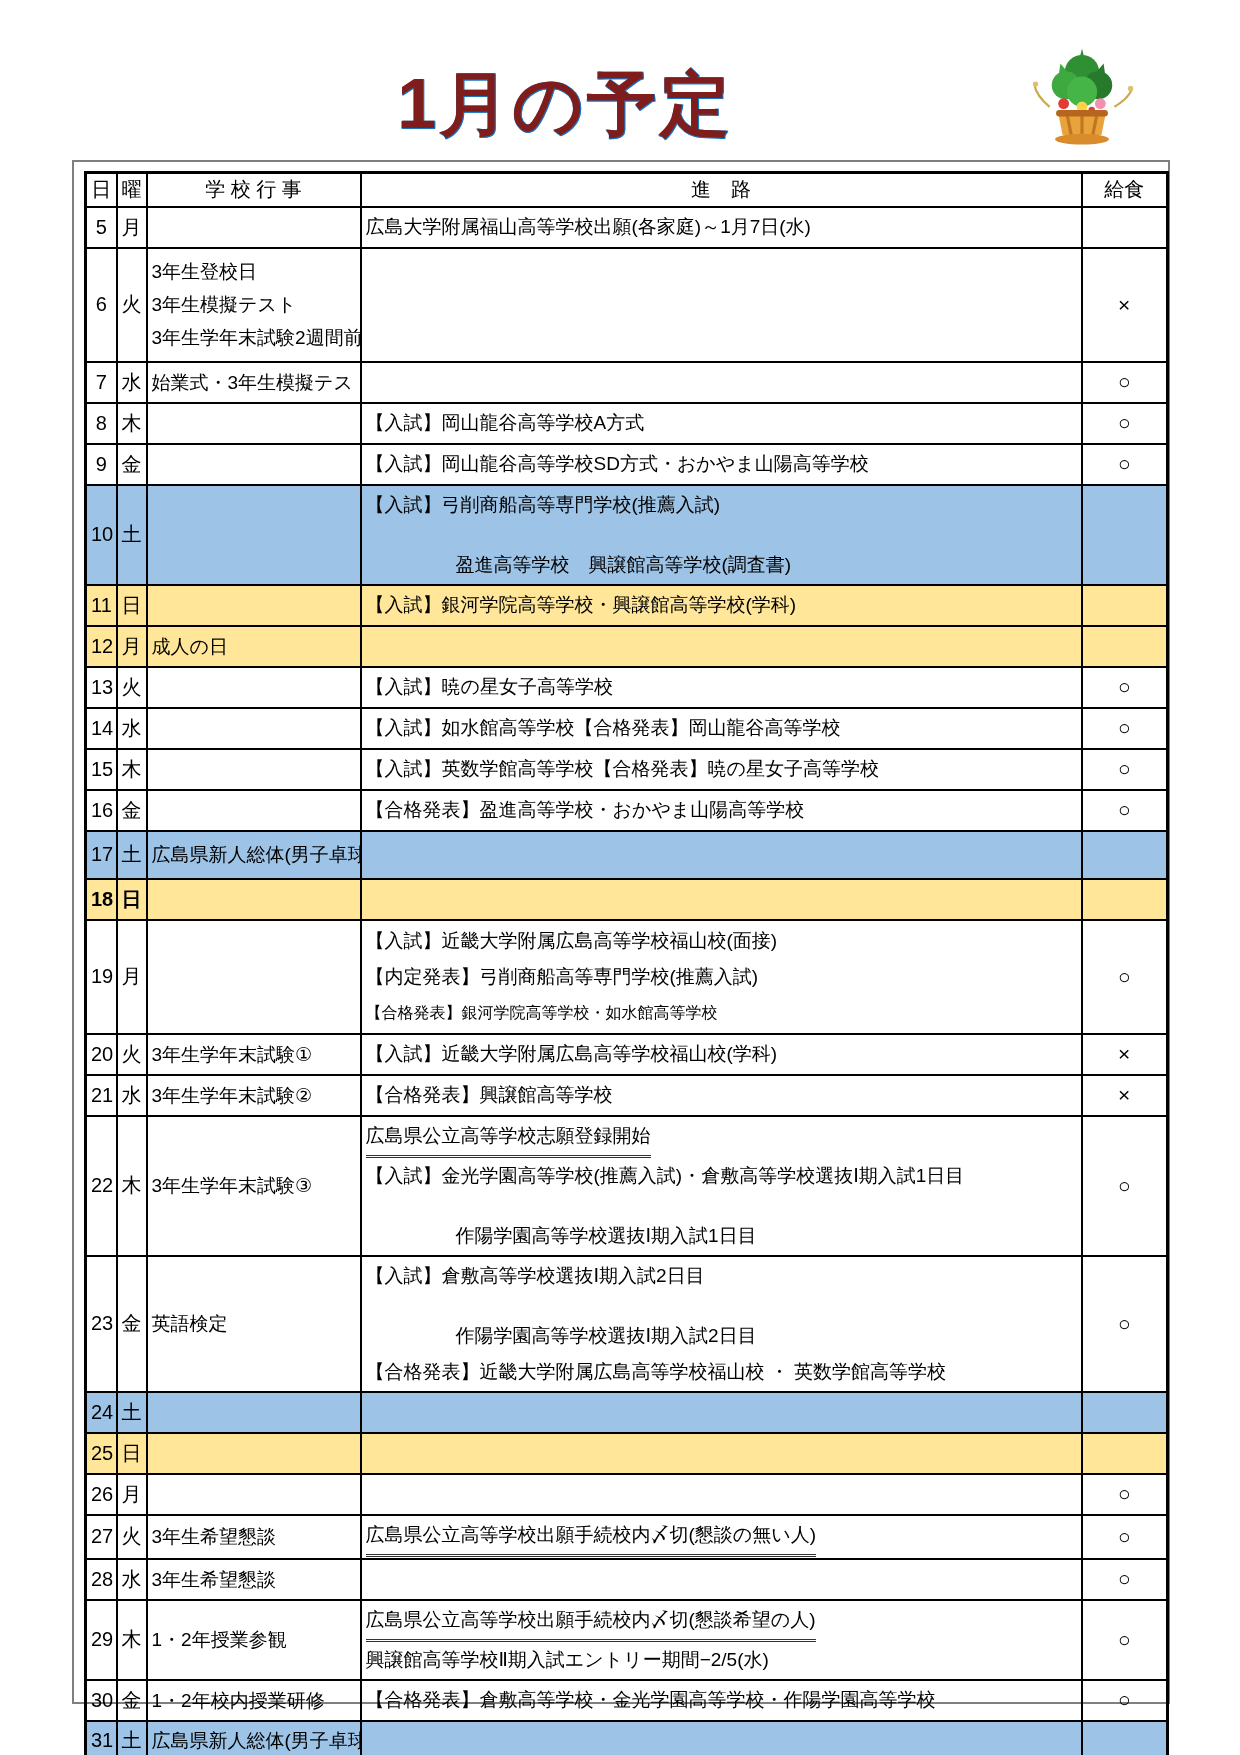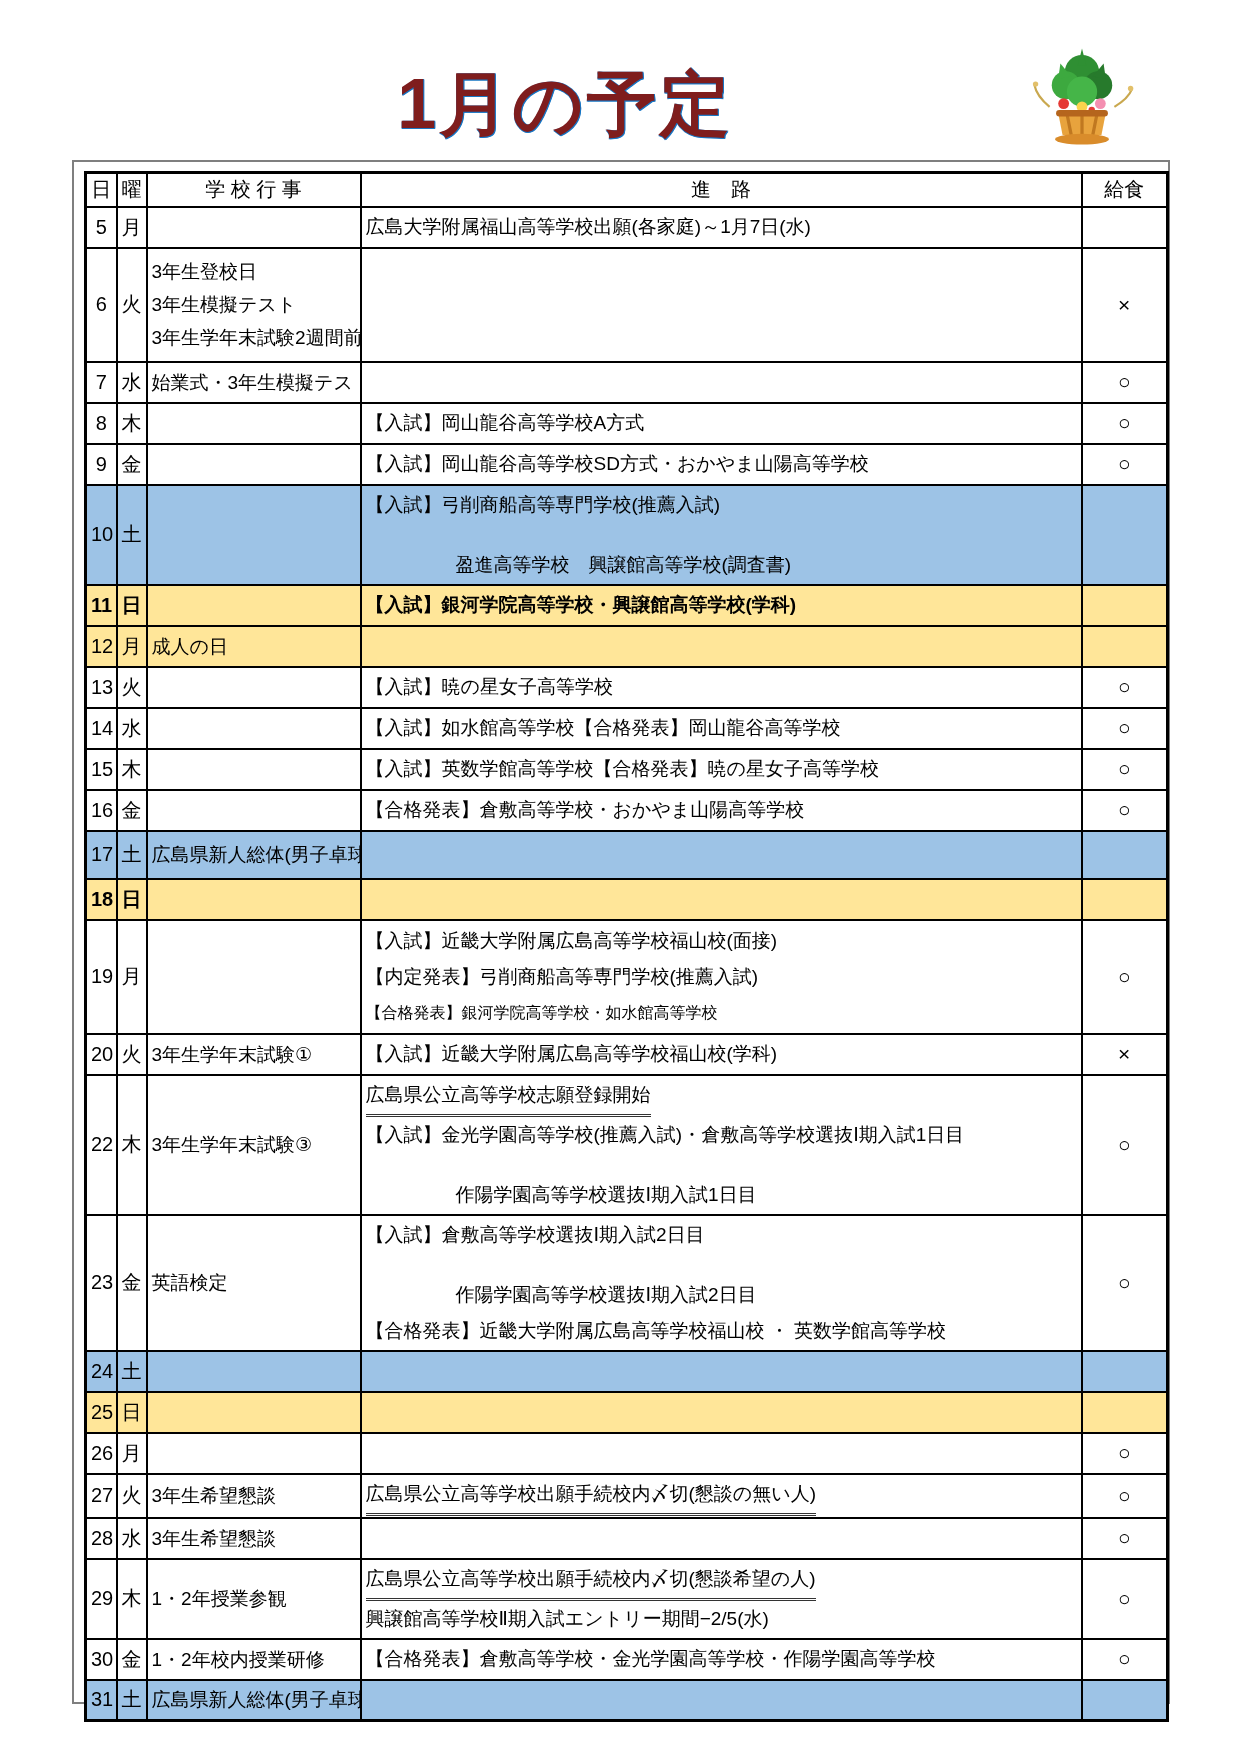--- a/index.html
+++ b/index.html
@@ -150,21 +150,21 @@
       <tr class="row sat" style="height: 78px;">
         <td class="c-day">10</td>
         <td class="c-weekday">土</td>
         <td class="c-events"></td>
         <td class="c-career">
           <div class="line"><span class="txt">【入試】弓削商船高等専門学校(推薦入試)</span></div>
           <div class="line indent"><span class="txt">盈進高等学校　興譲館高等学校(調査書)</span></div>
         </td>
         <td class="c-lunch"></td>
       </tr>
-      <tr class="row sun" style="height: 41px; font-weight: bold;">
+      <tr class="row sun" style="height: 41px;">
         <td class="c-day">11</td>
         <td class="c-weekday">日</td>
         <td class="c-events"></td>
         <td class="c-career">
           <div class="line"><span class="txt">【入試】銀河学院高等学校・興譲館高等学校(学科)</span></div>
         </td>
         <td class="c-lunch"></td>
       </tr>
       <tr class="row sun" style="height: 41px;">
         <td class="c-day">12</td>
@@ -200,21 +200,21 @@
         <td class="c-career">
           <div class="line"><span class="txt">【入試】英数学館高等学校【合格発表】暁の星女子高等学校</span></div>
         </td>
         <td class="c-lunch">○</td>
       </tr>
       <tr class="row normal" style="height: 41px;">
         <td class="c-day">16</td>
         <td class="c-weekday">金</td>
         <td class="c-events"></td>
         <td class="c-career">
-          <div class="line"><span class="txt">【合格発表】倉敷高等学校・おかやま山陽高等学校</span></div>
+          <div class="line"><span class="txt">【合格発表】盈進高等学校・おかやま山陽高等学校</span></div>
         </td>
         <td class="c-lunch">○</td>
       </tr>
       <tr class="row sat" style="height: 48px;">
         <td class="c-day">17</td>
         <td class="c-weekday">土</td>
         <td class="c-events">
           <div class="evline">広島県新人総体(男子卓球)</div>
         </td>
         <td class="c-career"></td>
@@ -242,20 +242,31 @@
         <td class="c-day">20</td>
         <td class="c-weekday">火</td>
         <td class="c-events">
           <div class="evline">3年生学年末試験①</div>
         </td>
         <td class="c-career">
           <div class="line"><span class="txt">【入試】近畿大学附属広島高等学校福山校(学科)</span></div>
         </td>
         <td class="c-lunch">×</td>
       </tr>
+      <tr class="row normal" style="height: 41px;">
+        <td class="c-day">21</td>
+        <td class="c-weekday">水</td>
+        <td class="c-events">
+          <div class="evline">3年生学年末試験②</div>
+        </td>
+        <td class="c-career">
+          <div class="line"><span class="txt">【合格発表】興譲館高等学校</span></div>
+        </td>
+        <td class="c-lunch">×</td>
+      </tr>
       <tr class="row normal" style="height: 114px;">
         <td class="c-day">22</td>
         <td class="c-weekday">木</td>
         <td class="c-events">
           <div class="evline">3年生学年末試験③</div>
         </td>
         <td class="c-career">
           <div class="line u"><span class="txt">広島県公立高等学校志願登録開始</span></div>
           <div class="line"><span class="txt">【入試】金光学園高等学校(推薦入試)・倉敷高等学校選抜Ⅰ期入試1日目</span></div>
           <div class="line indent"><span class="txt">作陽学園高等学校選抜Ⅰ期入試1日目</span></div>

